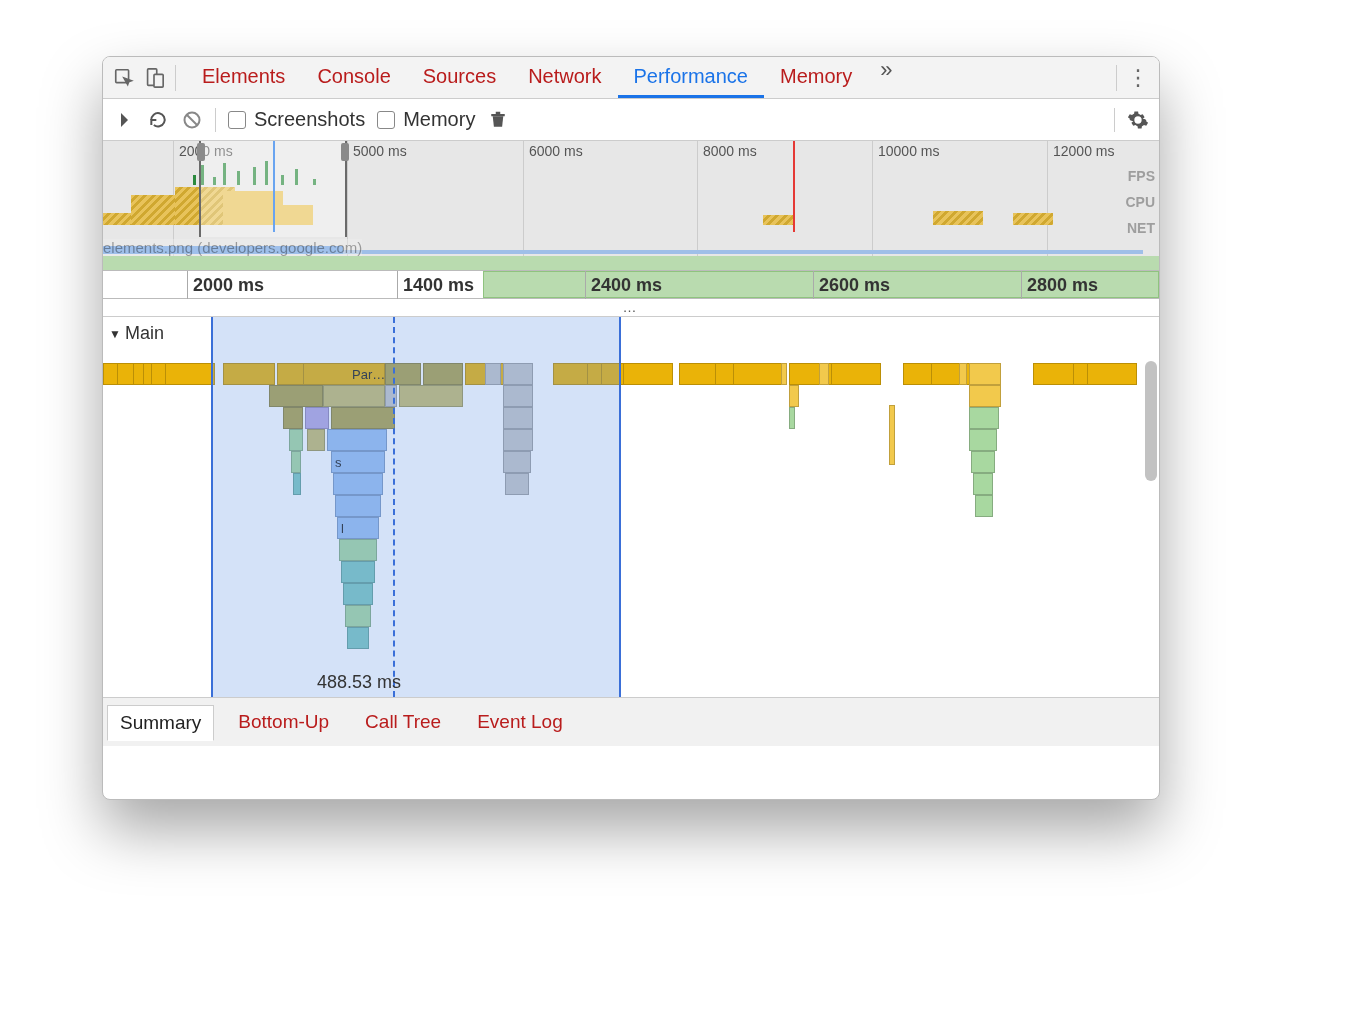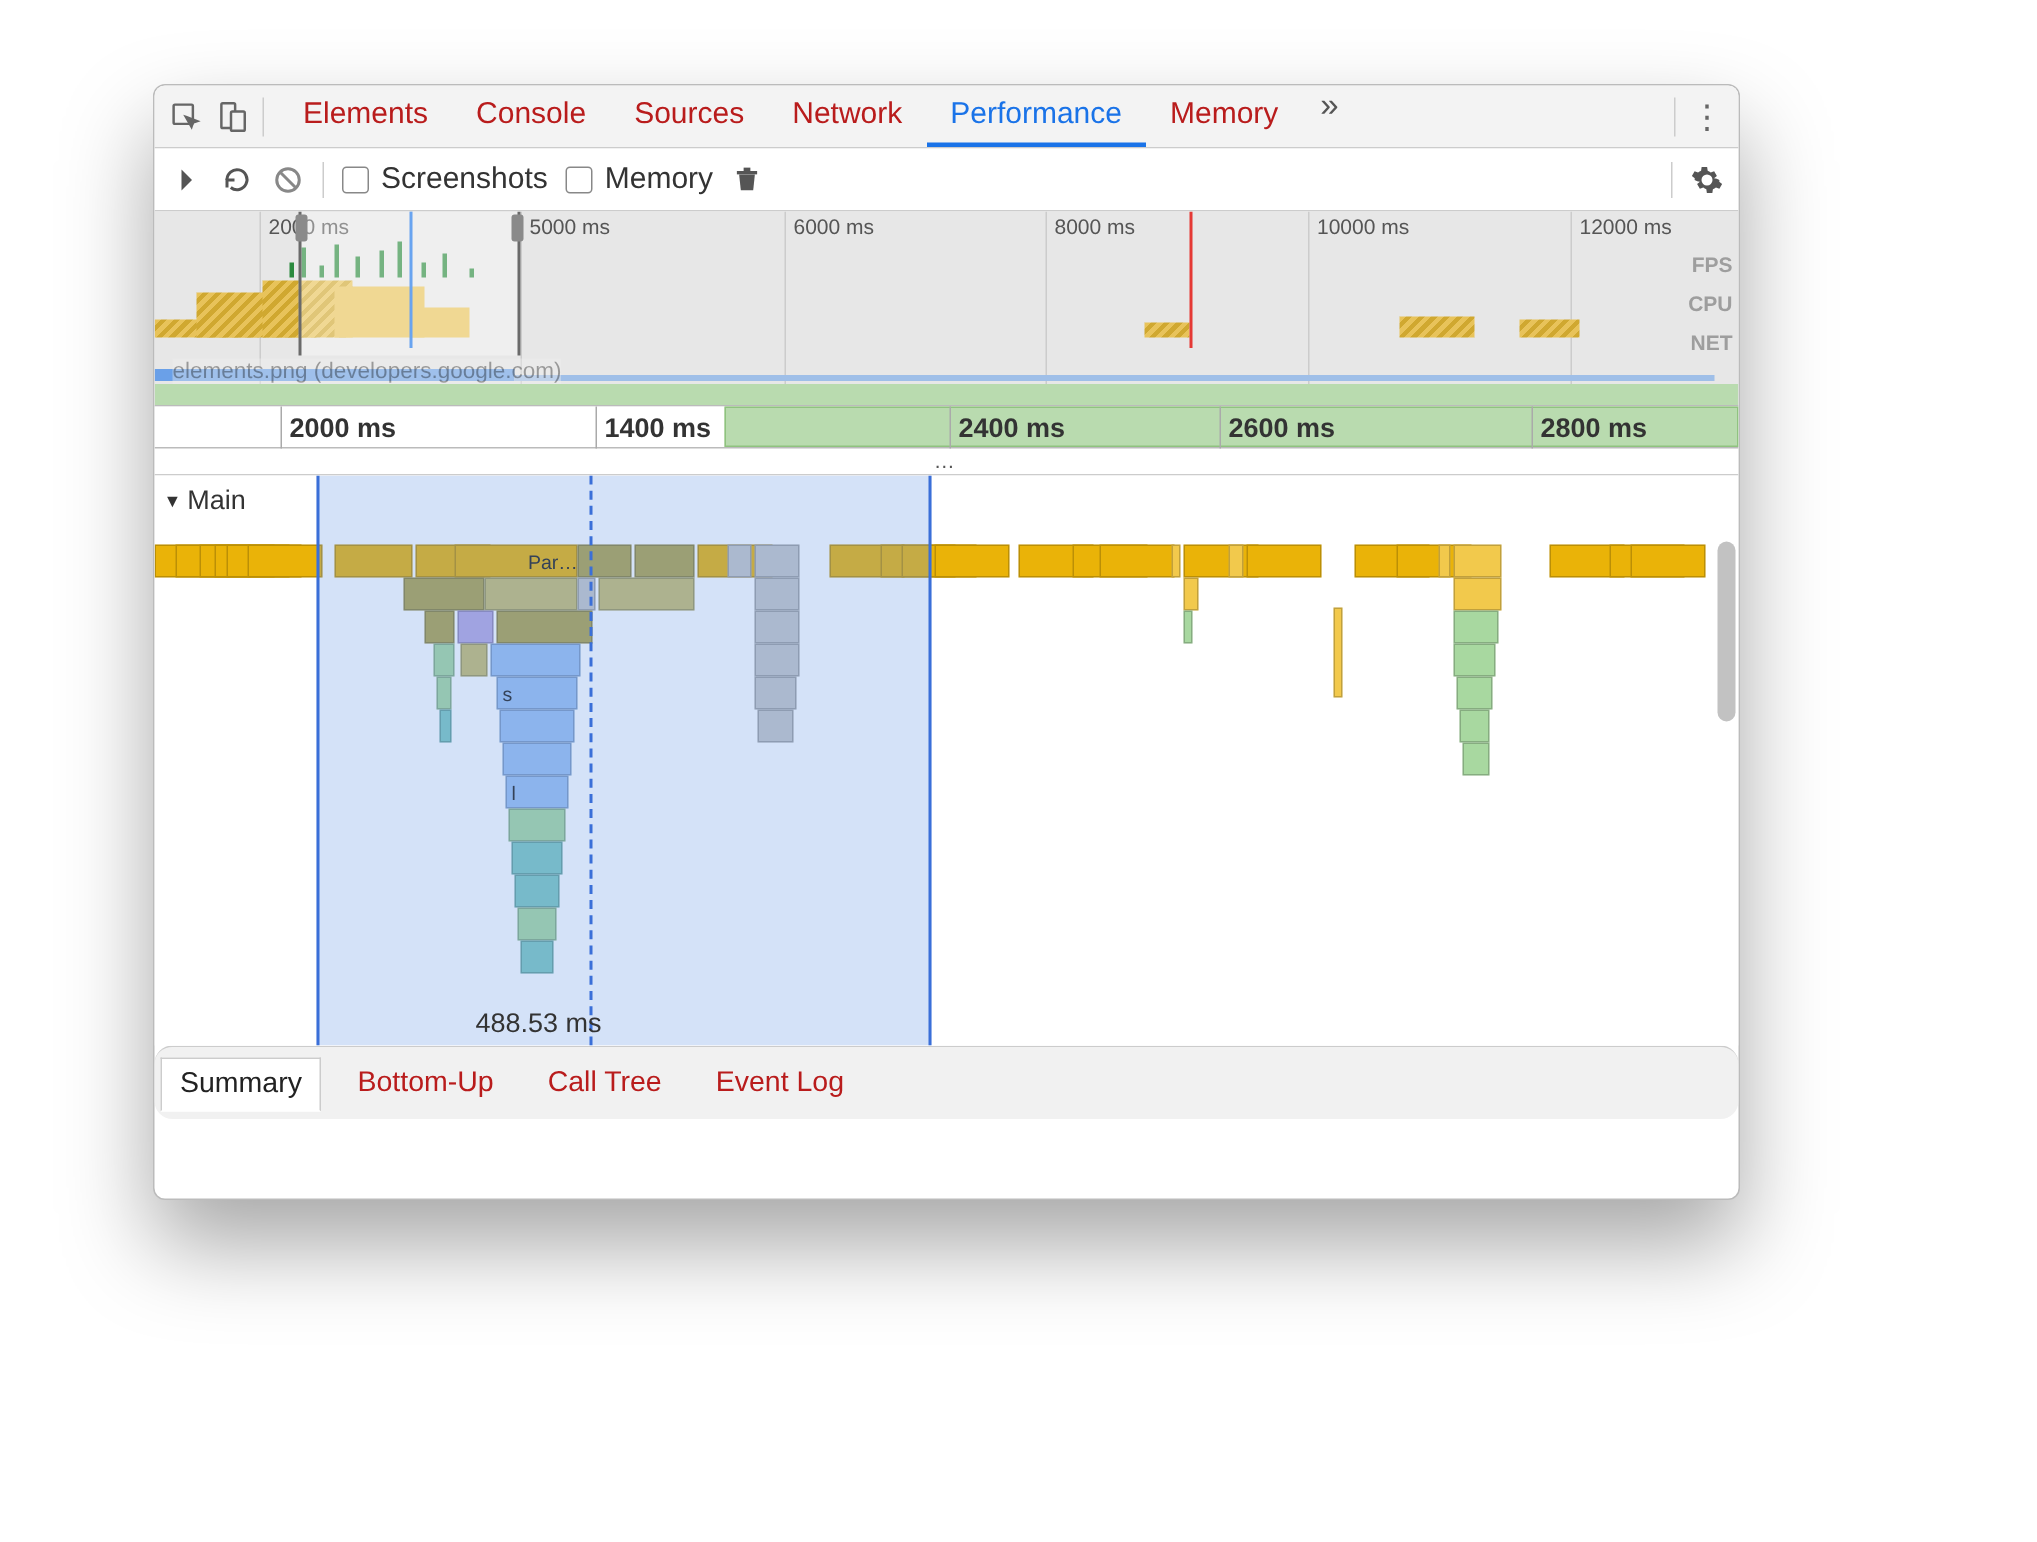--- a/index.html
+++ b/index.html
@@ -40,21 +40,21 @@
   .ov-redline { position:absolute; top:0; bottom:38px; width:2px; background:#e53935; left:690px; }
   .ov-blueline { position:absolute; top:0; bottom:38px; width:2px; background:#1a73e8; left:170px; }
   .ov-cpu { position:absolute; left:0; right:0; top:46px; height:38px; }
   .ov-cpu .mount { position:absolute; bottom:0; background:#e8c35a; }
   .ov-cpu .hatch { background: repeating-linear-gradient(135deg,#e8c35a,#e8c35a 3px,#d0a830 3px,#d0a830 6px); }
   .ov-fps { position:absolute; top:20px; left:0; right:0; height:24px; }
   .ov-fps .bar { position:absolute; bottom:0; width:3px; background:#2b8a3e; }
   .ov-net { position:absolute; left:0; right:0; bottom:14px; height:12px; }
   .ov-net .seg { position:absolute; top:2px; height:8px; background:#6aa0e8; }
   .ov-ramp { position:absolute; left:0; right:0; bottom:0; height:14px; background:#b9dbaf; }
-  .ov-text { position:absolute; bottom:14px; left:12px; font-size:15px; color:rgba(0,0,0,0.35); background:rgba(240,240,240,0.4); }
+  .ov-text { position:absolute; bottom:14px; left:0; font-size:15px; color:rgba(0,0,0,0.35); background:rgba(240,240,240,0.4); }
   
   .ruler { height:28px; border-bottom:1px solid #bbb; position:relative; background:#fff; }
   .ruler-green { position:absolute; top:0; left:380px; right:0; bottom:0; background:#b9dbaf; border:1px solid #8fc37f; }
   .rl { position:absolute; top:4px; font-size:18px; color:#333; font-weight:600; }
   .rl::before { content:""; position:absolute; left:-6px; top:-4px; width:1px; height:28px; background:#aaa; }
   .ellipsis-row { height:18px; border-bottom:1px solid #ccc; text-align:center; color:#555; font-size:14px; letter-spacing:3px; background:#fff; }
   
   .main-area { position:relative; height:380px; background:#fff; overflow:hidden; }
   .main-label { position:absolute; left:6px; top:6px; font-size:18px; color:#333; display:flex; align-items:center; gap:4px; }
   .main-label .tri { font-size:12px; }
@@ -69,21 +69,21 @@
   .c-yellow { background:#f2c94c; }
   .c-green { background:#a8d8a0; }
   .c-teal { background:#7ec8bf; }
   .c-purple { background:#b8a8e0; }
   .selection { position:absolute; top:0; bottom:0; left:108px; width:410px; background:rgba(100,150,230,0.28); border-left:2px solid #3a6fd8; border-right:2px solid #3a6fd8; pointer-events:none; }
   .sel-dashed { position:absolute; top:0; bottom:0; left:290px; width:0; border-left:2px dashed #3a6fd8; pointer-events:none; }
   .sel-time { position:absolute; bottom:4px; left:214px; font-size:18px; color:#333; }
   .scrollbar { position:absolute; right:0; top:32px; width:16px; height:260px; background:transparent; }
   .scroll-thumb { position:absolute; right:2px; top:12px; width:12px; height:120px; background:#c2c2c2; border-radius:7px; }
   
-  .bottom-tabs { height:49px; border-top:1px solid #ccc; background:#f1f1f1; display:flex; align-items:center; padding:0 4px; gap:12px;border-radius:12px; }
+  .bottom-tabs { height:49px; border-top:1px solid #ccc; background:#f1f1f1; display:flex; align-items:center; padding:0 4px; gap:12px; }
   .btab { padding:6px 12px; font-size:19px; color:#b91c1c; cursor:pointer; }
   .btab.active { background:#fff; border:1px solid #ccc; border-bottom-color:#fff; margin-bottom:-1px; color:#222; }
   svg { display:block; }
 </style>
 </head>
 <body>
 
 <div class="shadow-wrapper">
 
 
@@ -204,21 +204,21 @@
       <div>FPS</div>
       <div>CPU</div>
       <div>NET</div>
     </div>
   </div>
 
   <div class="ruler">
     <div class="ruler-green"></div>
     <div class="rl" style="left:90px">2000 ms</div>
     <div class="rl" style="left:300px">1400 ms</div>
-    <div class="rl" style="left:536px">2400 ms</div>
+    <div class="rl" style="left:488px">2400 ms</div>
     <div class="rl" style="left:716px">2600 ms</div>
     <div class="rl" style="left:924px">2800 ms</div>
   </div>
   <div class="ellipsis-row">…</div>
 
   <div class="main-area">
     <div class="main-label">
       <span class="tri">▼</span>
       <span>Main</span>
     </div>

